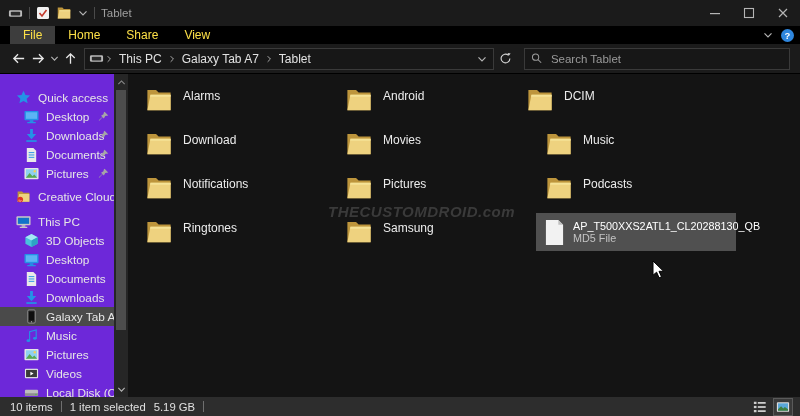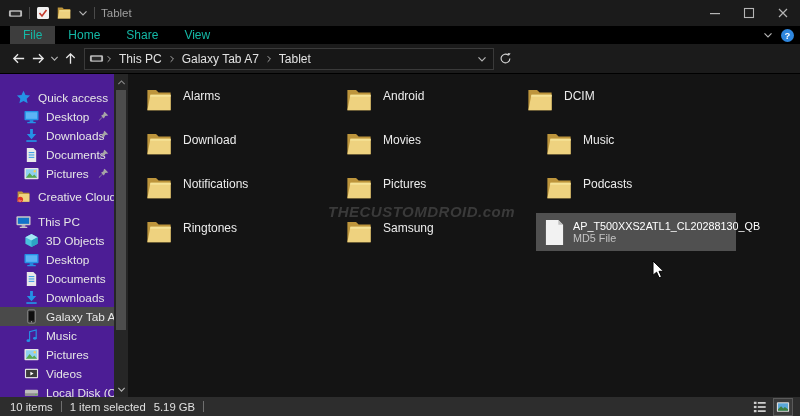--- a/index.html
+++ b/index.html
@@ -10,21 +10,21 @@
   
   .titlebar{height:26px;background:#1b1b1b;display:flex;align-items:center;flex:none}
   .qat{display:flex;align-items:center;padding-left:8px;gap:6px}
   .qat-sep{width:1px;height:12px;background:#4a4a4a}
   .title-text{color:#9f9f9f;margin-left:6px;font-size:11.5px}
   .win-btns{margin-left:auto;display:flex;height:26px}
   .win-btn{width:34px;display:flex;align-items:center;justify-content:center}
 
   
   .tabrow{height:18px;background:#000;display:flex;align-items:stretch;position:relative;flex:none}
-  .tab{padding:0 13px;display:flex;align-items:center;color:#14b8a6;font-size:12px}
+  .tab{padding:0 13px;display:flex;align-items:center;color:#fde047;font-size:12px}
   .tab.active{background:#3d3d3d;margin-left:10px}
   .ribbon-right{position:absolute;right:6px;top:0;height:18px;display:flex;align-items:center;gap:8px}
   .help-circle{width:13px;height:13px;border-radius:50%;background:#2e86de;color:#fff;
                font-size:9.5px;font-weight:bold;display:flex;align-items:center;justify-content:center}
 
   
   .toolbar{height:30px;background:#1b1b1b;display:flex;align-items:center;flex:none;
            border-bottom:1px solid #000;box-sizing:border-box;padding:0 10px 0 8px}
   .nav-btn{width:20px;height:22px;display:flex;align-items:center;justify-content:center;flex:none}
   .nav-btn.small{width:12px}
@@ -35,21 +35,21 @@
   .addr-chevron{margin-left:auto;display:flex;align-items:center;padding-right:2px}
   .refresh-btn{width:22px;height:22px;display:flex;align-items:center;justify-content:center;flex:none}
   .search-box{height:22px;box-sizing:border-box;border:1px solid #3a3a3a;background:#171717;
               display:flex;align-items:center;flex:1;margin-left:8px;padding:0 6px;gap:6px}
   .search-box input{background:transparent;border:none;outline:none;color:#cfcfcf;width:100%;
                     font-family:"Liberation Sans",sans-serif;font-size:11.5px}
   .search-box input::placeholder{color:#9a9a9a}
 
   
   .main{flex:1;display:flex;overflow:hidden}
-  .sidebar{width:114px;flex:none;background:#4c1d95;padding-top:14px;box-sizing:border-box;overflow:hidden}
+  .sidebar{width:114px;flex:none;background:#6d28d9;padding-top:14px;box-sizing:border-box;overflow:hidden}
   .sb-row{height:19px;display:flex;align-items:center;padding-left:16px;position:relative;white-space:nowrap}
   .sb-row.lvl1{padding-left:24px}
   .sb-row.selected{background:#4a4a4a}
   .sb-ic{width:15px;height:15px;margin-right:7px;flex:none}
   .sb-label{overflow:hidden;font-size:11.8px}
   .sb-pin{position:absolute;right:5px;top:4px;width:11px;height:11px}
   .mt4{margin-top:4px}.mt6{margin-top:6px}
 
   .sb-scroll{width:14px;flex:none;background:#262626;position:relative}
   .sb-scroll .arr{position:absolute;left:0;width:14px;height:12px;display:flex;align-items:center;justify-content:center}
@@ -321,20 +321,26 @@
             <use href="#i-chev-down"></use>
           </svg>
         </span>
     </div>
     <div class="refresh-btn">
         <svg width="13" height="13">
           <use href="#i-refresh"></use>
         </svg>
       </div>
 
+    <div class="search-box">
+      <svg width="13" height="13">
+          <use href="#i-search"></use>
+        </svg>
+      <input type="text" placeholder="Search Tablet" style="">
+    </div>
   </div>
 
   <div class="main">
 
     <div class="sidebar">
       <div class="sb-row">
         <svg class="sb-ic">
             <use href="#i-star"></use>
           </svg>
         <span class="sb-label">Quick access</span>

